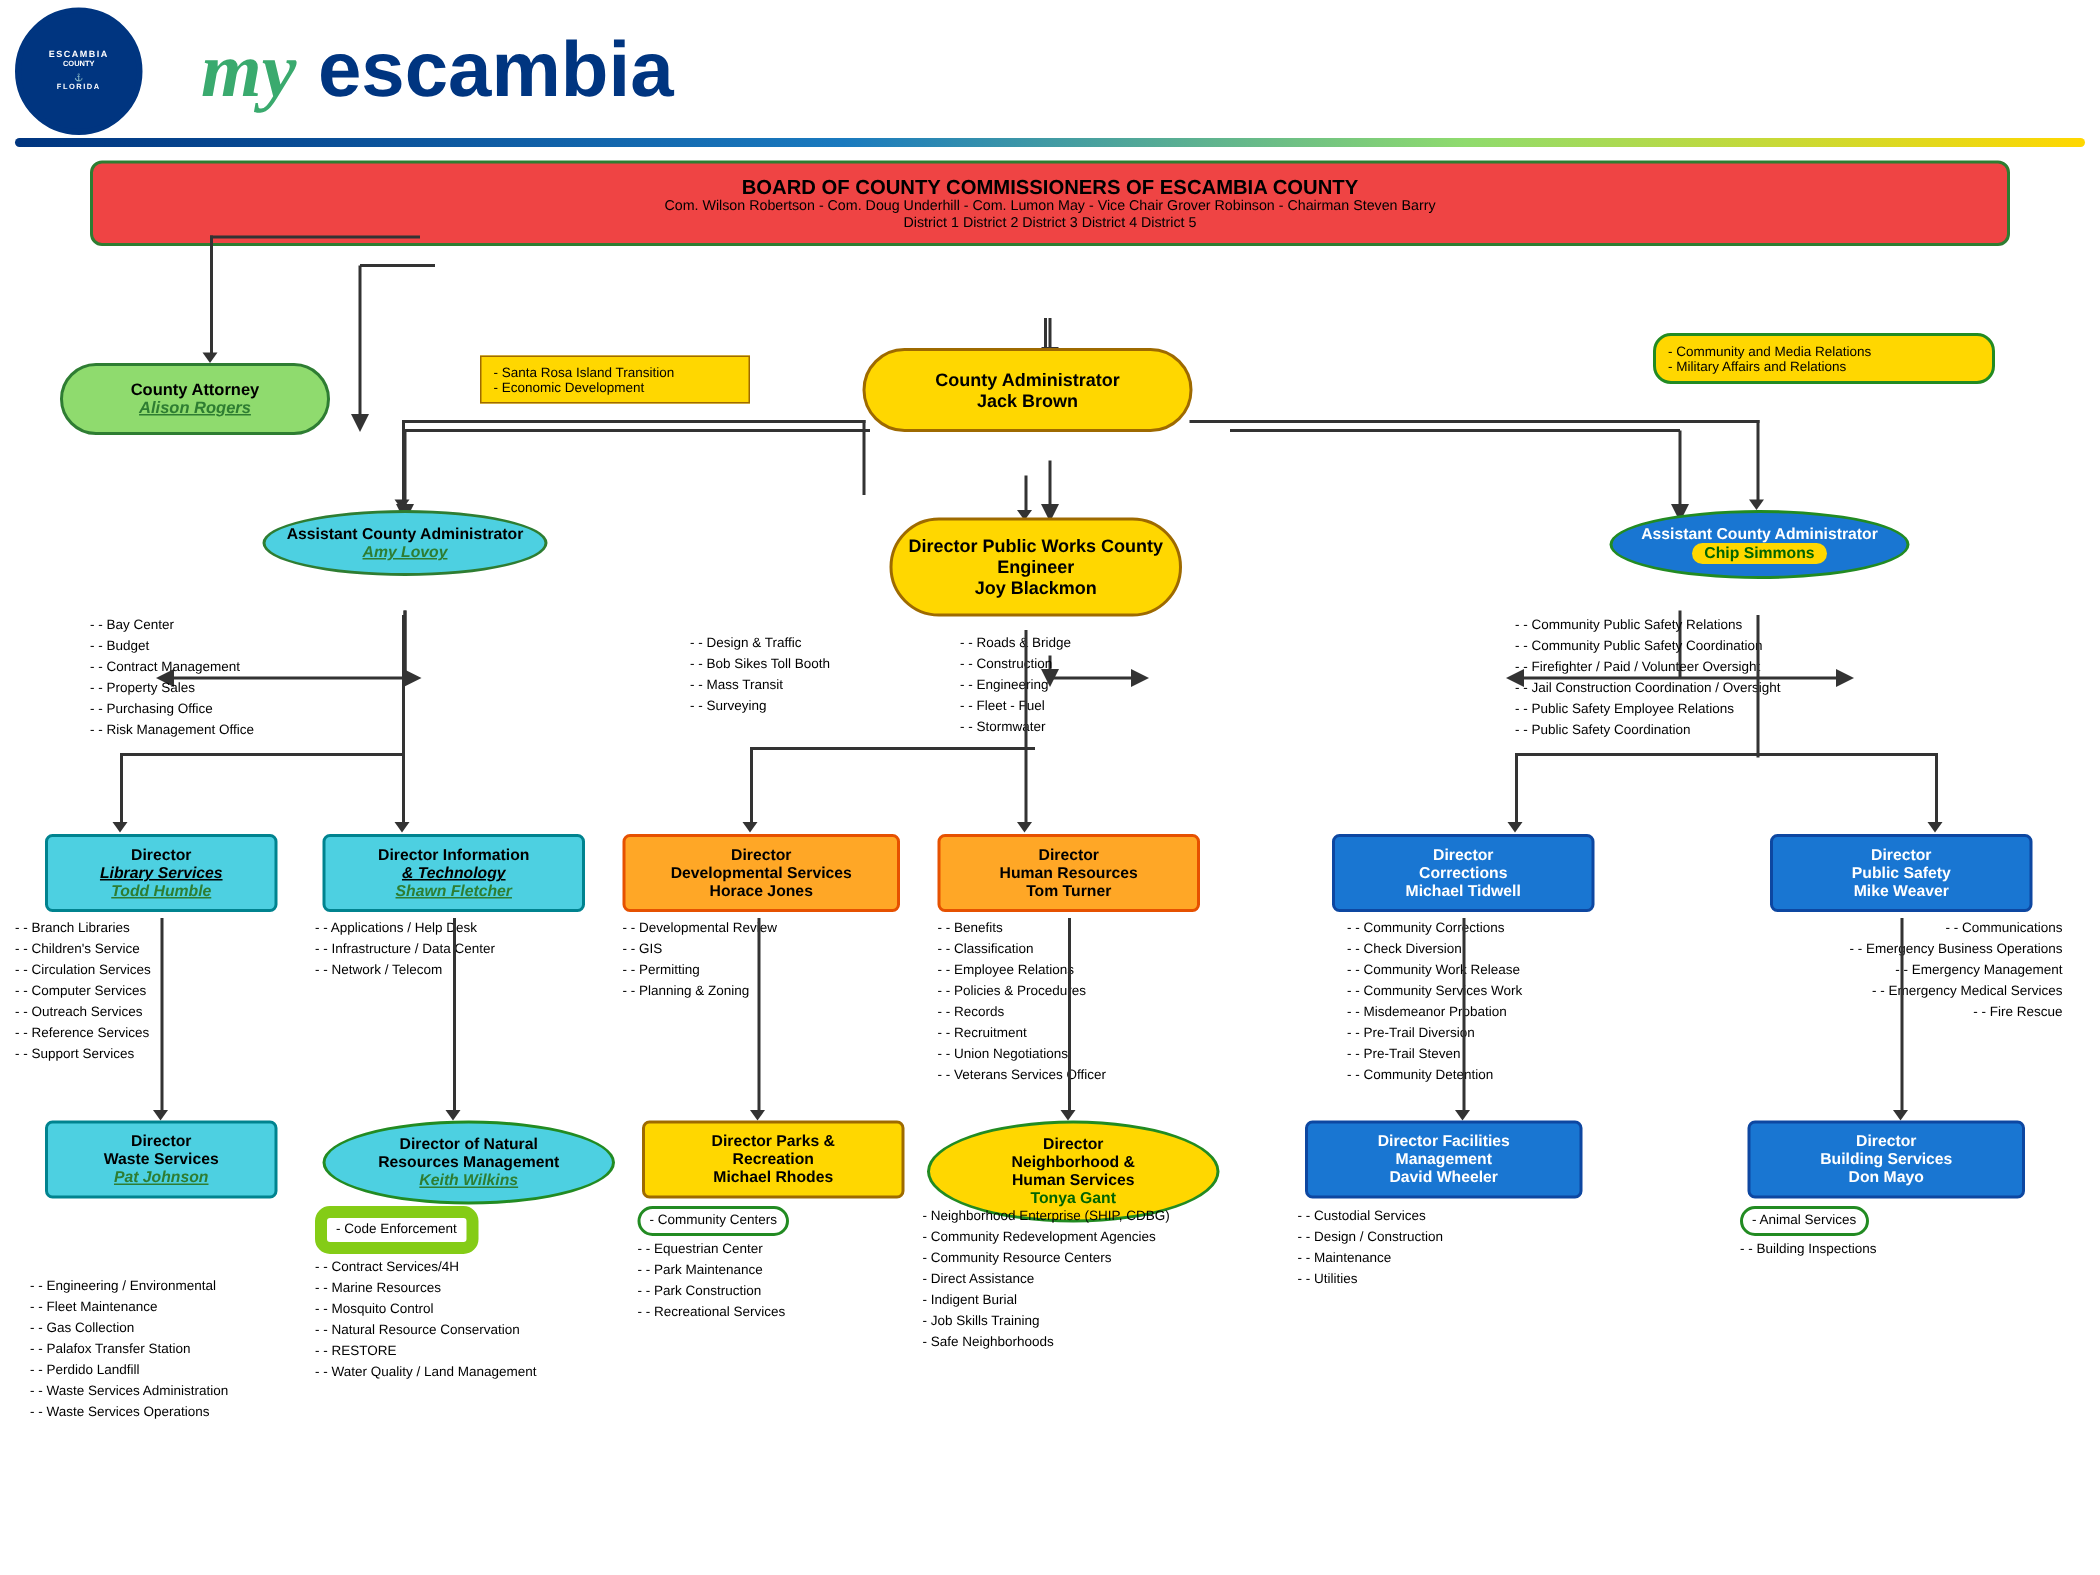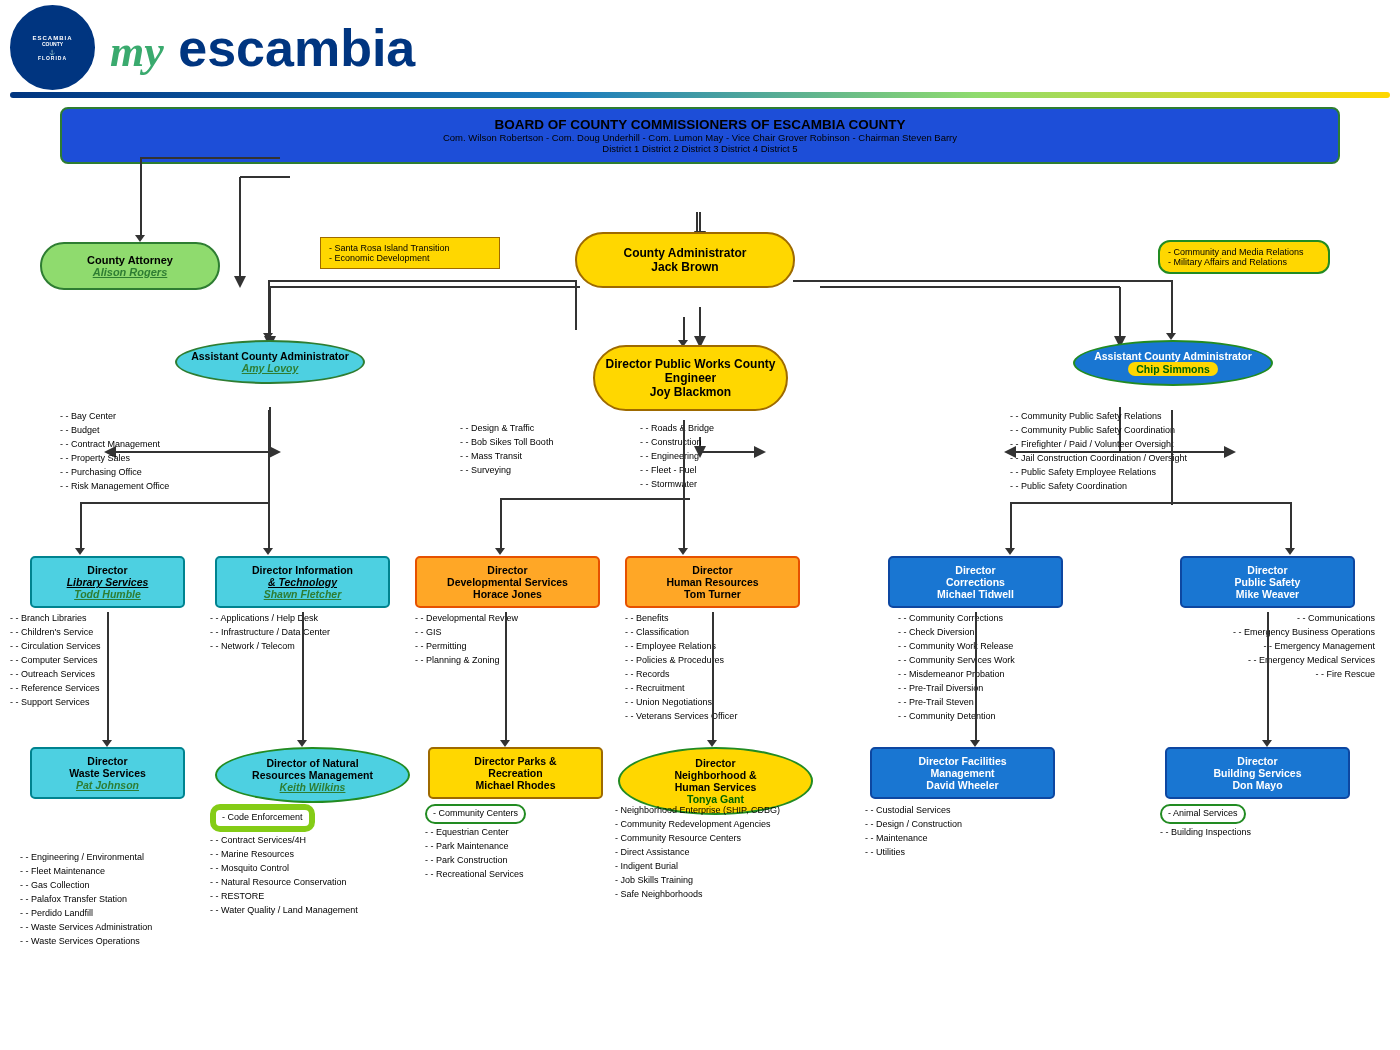--- a/index.html
+++ b/index.html
@@ -22,21 +22,21 @@
     }
 
     
     .abs-box {
       position: absolute;
       z-index: 1;
     }
 
     
     .brd { 
-      background: #1d4ed8;
+      background: #ef4444;
       border: 2px solid #2e7d32;
       border-radius: 8px;
       padding: 8px 14px;
       text-align: center;
     }
     .brd .title { font-weight: bold; font-size: 13.5px; }
     .brd .sub { font-size: 9.5px; }
 
     .oval-green {
       background: #8fdb6e;
@@ -136,24 +136,25 @@
       font-weight: bold;
       text-align: center;
       flex-shrink: 0;
     }
     .header-logo-text {
       margin-left: 15px;
     }
     .header-logo-text .my-part {
       font-style: italic;
       font-family: 'Times New Roman', serif;
-      font-size: 44px;
+      font-size: 52px;
       color: #3aaa6e;
       font-weight: bold;
       line-height: 1;
+      margin-left: 24px;
     }
     .header-logo-text .esc-part {
       font-size: 52px;
       color: #003580;
       font-weight: bold;
       line-height: 1;
     }
     .header-banner {
       height: 6px;
       background: linear-gradient(to right, #003580 0%, #1a7abf 40%, #8fdb6e 70%, #ffd700 100%);
@@ -236,21 +237,21 @@
   <div class="abs-box note-yellow" style="left:310px; top:135px; width:180px;">
     <div>- Santa Rosa Island Transition</div>
     <div>- Economic Development</div>
   </div>
 
   <div class="abs-box oval-yellow" style="left:565px; top:130px; width:220px; padding:12px;">
     <div>County Administrator</div>
     <div>Jack Brown</div>
   </div>
 
-  <div class="abs-box note-yellow" style="right:60px; top:138px; width:172px; border-radius:12px; border:2px solid #228b22;">
+  <div class="abs-box note-yellow" style="right:60px; top:120px; width:228px; border-radius:12px; border:2px solid #228b22;">
     <div>- Community and Media Relations</div>
     <div>- Military Affairs and Relations</div>
   </div>
 
   <div style="position:absolute; left:565px; top:178px; width:2px; height:50px; background:#333; z-index:1;"></div>
   <div style="position:absolute; left:260px; top:178px; width:307px; height:2px; background:#333; z-index:1;"></div>
   <div style="position:absolute; left:258px; top:178px; width:2px; height:55px; background:#333; z-index:1;"></div>
   <div style="position:absolute; left:253px; top:231px; border-left:5px solid transparent; border-right:5px solid transparent; border-top:7px solid #333; z-index:1;"></div>
 
   <div style="position:absolute; left:783px; top:178px; width:380px; height:2px; background:#333; z-index:1;"></div>
@@ -477,21 +478,21 @@
     <div>- Engineering / Environmental</div>
     <div>- Fleet Maintenance</div>
     <div>- Gas Collection</div>
     <div>- Palafox Transfer Station</div>
     <div>- Perdido Landfill</div>
     <div>- Waste Services Administration</div>
     <div>- Waste Services Operations</div>
   </div>
 
   <div class="abs-box list-text" style="left:200px; top:702px; width:210px;">
-    <div style="border:6px solid #84cc16; border-radius:10px; display:inline-block; padding:1px 6px; margin-bottom:2px;">Code Enforcement</div>
+    <div style="border:8px solid #84cc16; border-radius:10px; display:inline-block; padding:1px 6px; margin-bottom:2px;">Code Enforcement</div>
     <div>- Contract Services/4H</div>
     <div>- Marine Resources</div>
     <div>- Mosquito Control</div>
     <div>- Natural Resource Conservation</div>
     <div>- RESTORE</div>
     <div>- Water Quality / Land Management</div>
   </div>
 
   <div class="abs-box list-text" style="left:415px; top:702px; width:185px;">
     <div style="border:2px solid #228b22; border-radius:10px; display:inline-block; padding:1px 6px; margin-bottom:2px;text-align:right;">Community Centers</div>

